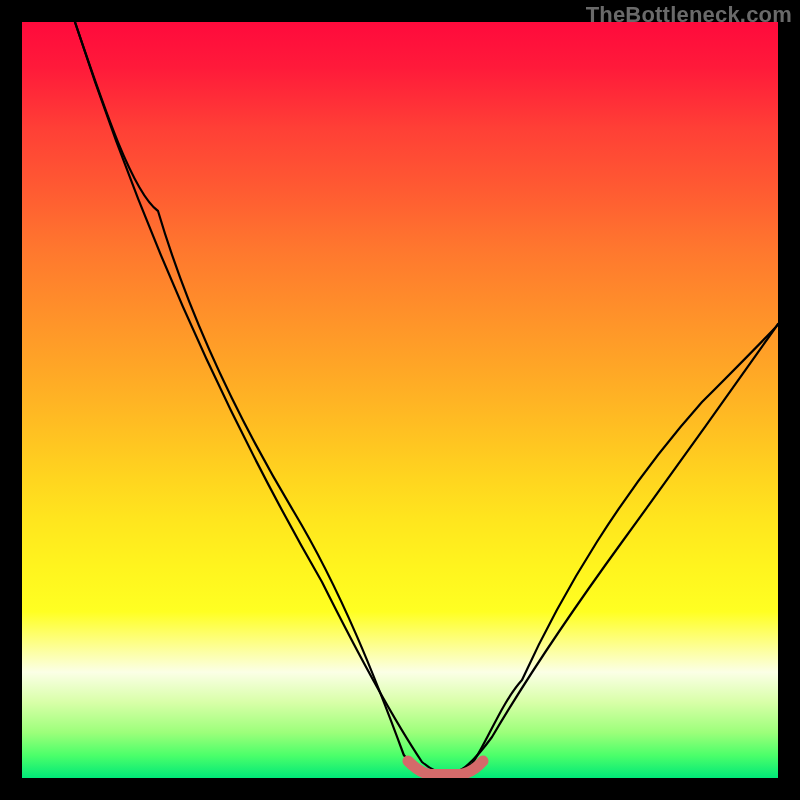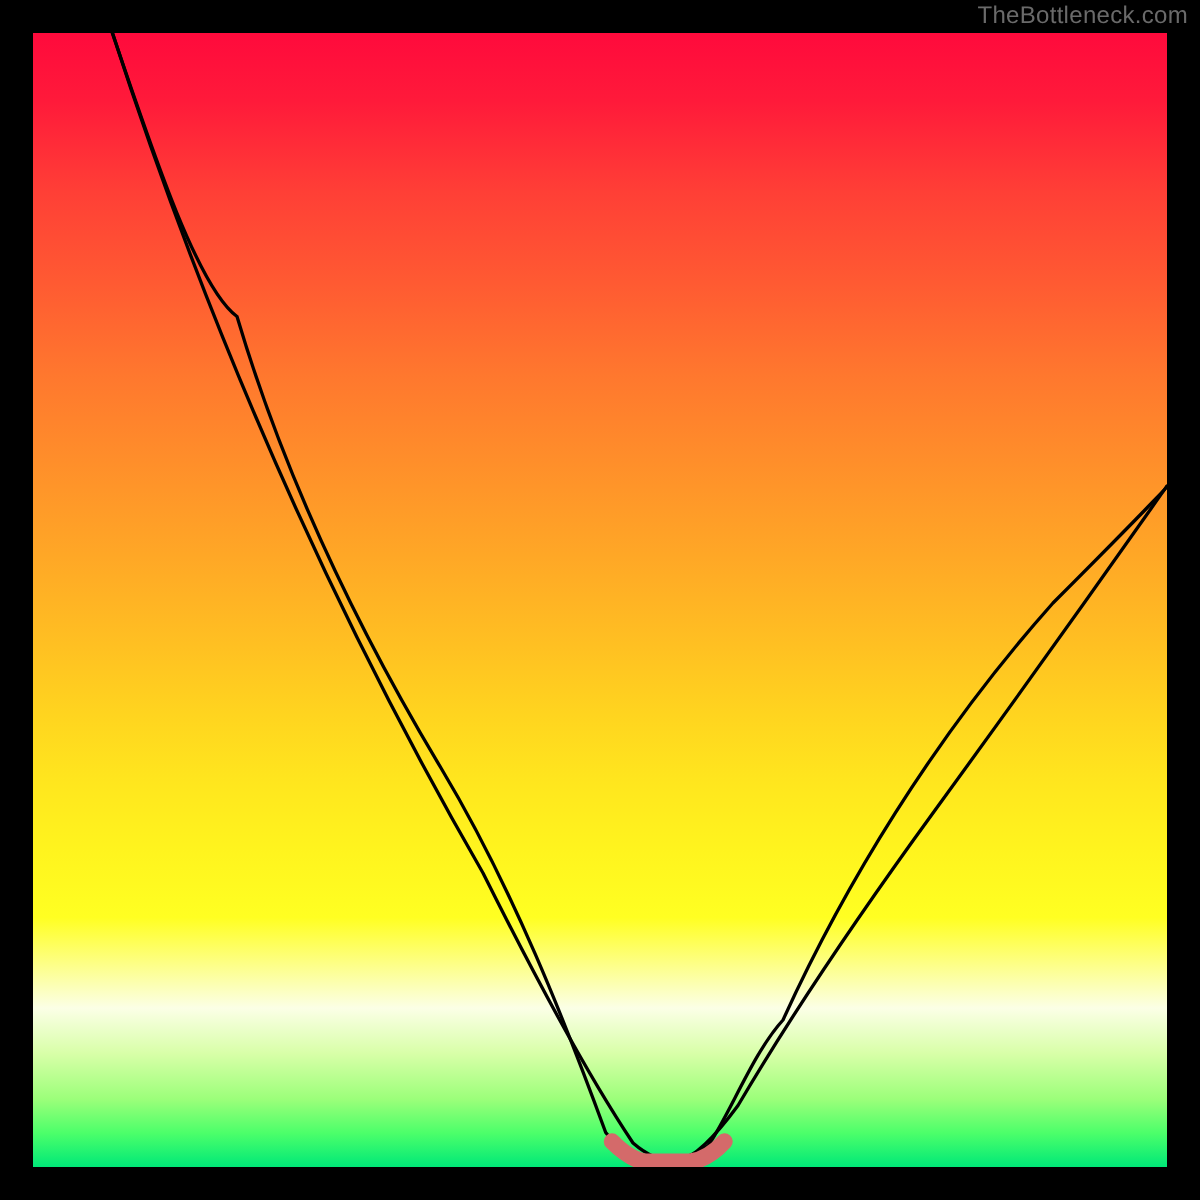--- a/index.html
+++ b/index.html
@@ -52,22 +52,22 @@
     position: absolute;
     inset: 0;
     width: 100%;
     height: 100%;
   }
   .watermark {
     position: absolute;
     top: 2px;
     right: 8px;
     color: #6a6a6a;
-    font-size: 16px;
-    font-weight: 400;
+    font-size: 22px;
+    font-weight: 700;
     letter-spacing: 0.2px;
     text-align: right;
   }
 </style>
 </head>
 <body>
 
 <div class="container">
   <div class="watermark">TheBottleneck.com</div>
 

